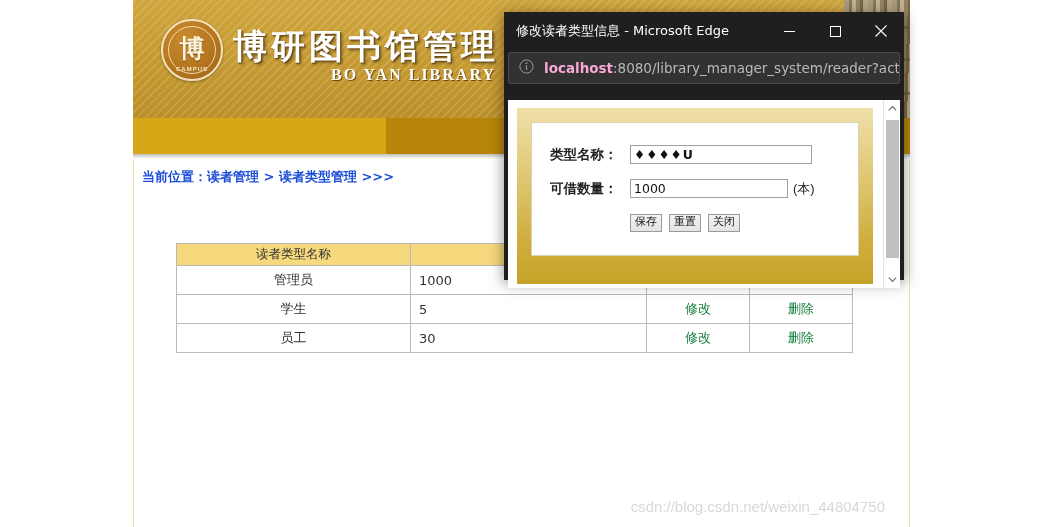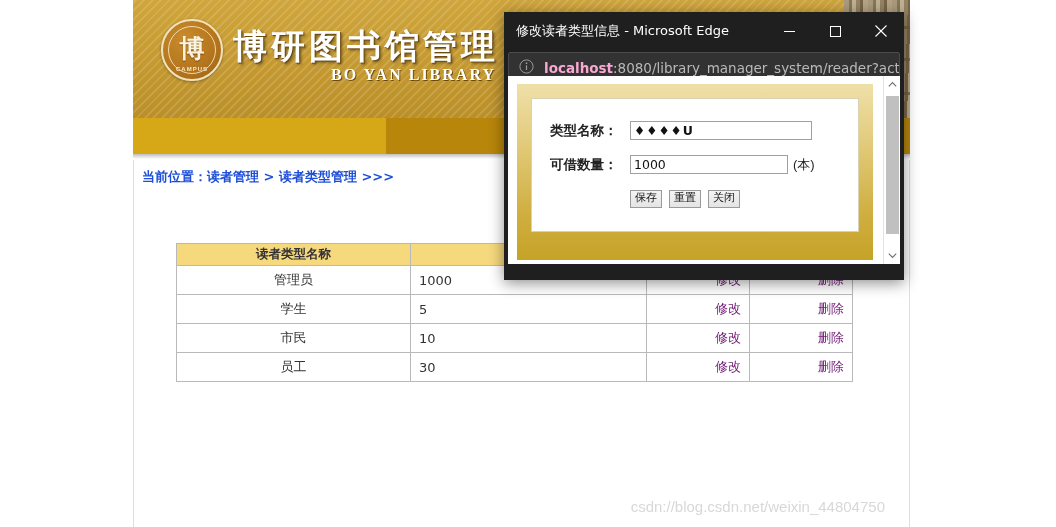--- a/index.html
+++ b/index.html
@@ -101,30 +101,30 @@
   }
 
   
   #type-table {
     position:absolute; left:42px; top:83px; width:676px;
     border-collapse:collapse; table-layout:fixed;
     font-size:13px; font-family:"DejaVu Sans","Liberation Sans",sans-serif;
   }
   #type-table th {
     background:#f6d87d; border:1px solid #b9b9b9;
-    height:22px; font-size:12.5px; font-weight:bold; color:#333;
+    height:22px; font-size:12.5px; font-weight:normal; color:#333;
     text-align:center; padding:0;
   }
   #type-table td {
     border:1px solid #b9b9b9; height:29px; padding:0 8px;
     color:#333; font-size:13px; vertical-align:middle;
   }
   #type-table td.c-name { text-align:center; }
   #type-table td.c-num  { text-align:left; }
-  #type-table td.c-act  { text-align:right; color:#701a75; }
+  #type-table td.c-act  { text-align:center; color:#15803d; }
   .col-name { width:234px; }
   .col-num  { width:236px; }
   .col-act  { width:103px; }
 
   
   #watermark {
     position:absolute; right:24px; bottom:12px;
     color:#d8d8d8; font-size:15px; white-space:nowrap;
     font-family:"Liberation Sans","DejaVu Sans",sans-serif;
   }
@@ -159,21 +159,21 @@
   }
   #url-info-icon { margin-left:10px; margin-right:10px; flex:0 0 auto; }
   #url-text {
     font-size:13.5px; white-space:nowrap; overflow:hidden;
     color:#b9b9b9; font-family:"DejaVu Sans","Liberation Sans",sans-serif;
   }
   #url-text b { color:#f9a8d4; font-weight:bold; }
 
   
   #popup-viewport {
-    position:absolute; left:4px; top:64px; width:392px; height:188px;
+    position:absolute; left:4px; top:88px; width:392px; height:188px;
     background:#ffffff; overflow:hidden;padding-left:28px;
   }
   #popup-doc {
     position:absolute; left:0; top:0; width:375px; height:188px;
     background:#ffffff;
   }
   #gold-frame {
     position:absolute; left:9px; top:8px; width:356px; height:176px;
     background: linear-gradient(180deg,#efe0a8 0%, #e3cd80 30%, #cfae3f 75%, #c5a327 100%);
     padding:18px 16px;
@@ -279,26 +279,20 @@
               <td class="c-act">修改</td>
               <td class="c-act">删除</td>
             </tr>
             <tr>
               <td class="c-name">学生</td>
               <td class="c-num">5</td>
               <td class="c-act">修改</td>
               <td class="c-act">删除</td>
             </tr>
             <tr>
-              <td class="c-name">市民</td>
-              <td class="c-num">10</td>
-              <td class="c-act">修改</td>
-              <td class="c-act">删除</td>
-            </tr>
-            <tr>
               <td class="c-name">员工</td>
               <td class="c-num">30</td>
               <td class="c-act">修改</td>
               <td class="c-act">删除</td>
             </tr>
           </tbody>
       </table>
 
       <div id="watermark">csdn://blog.csdn.net/weixin_44804750</div>
     </div>

